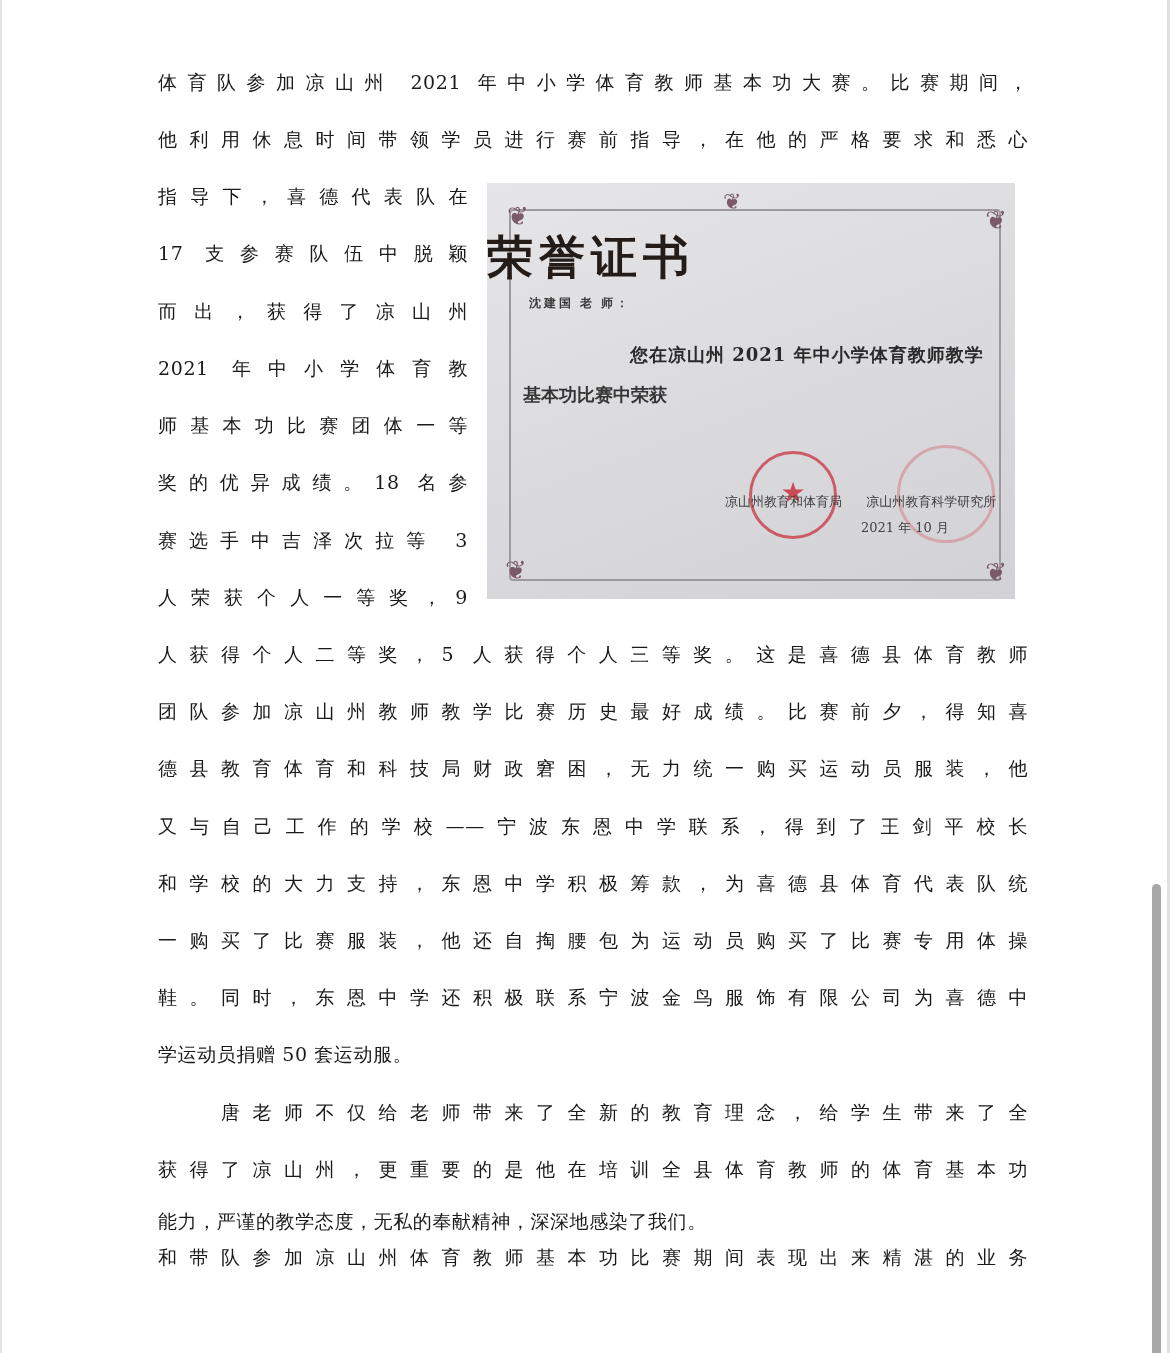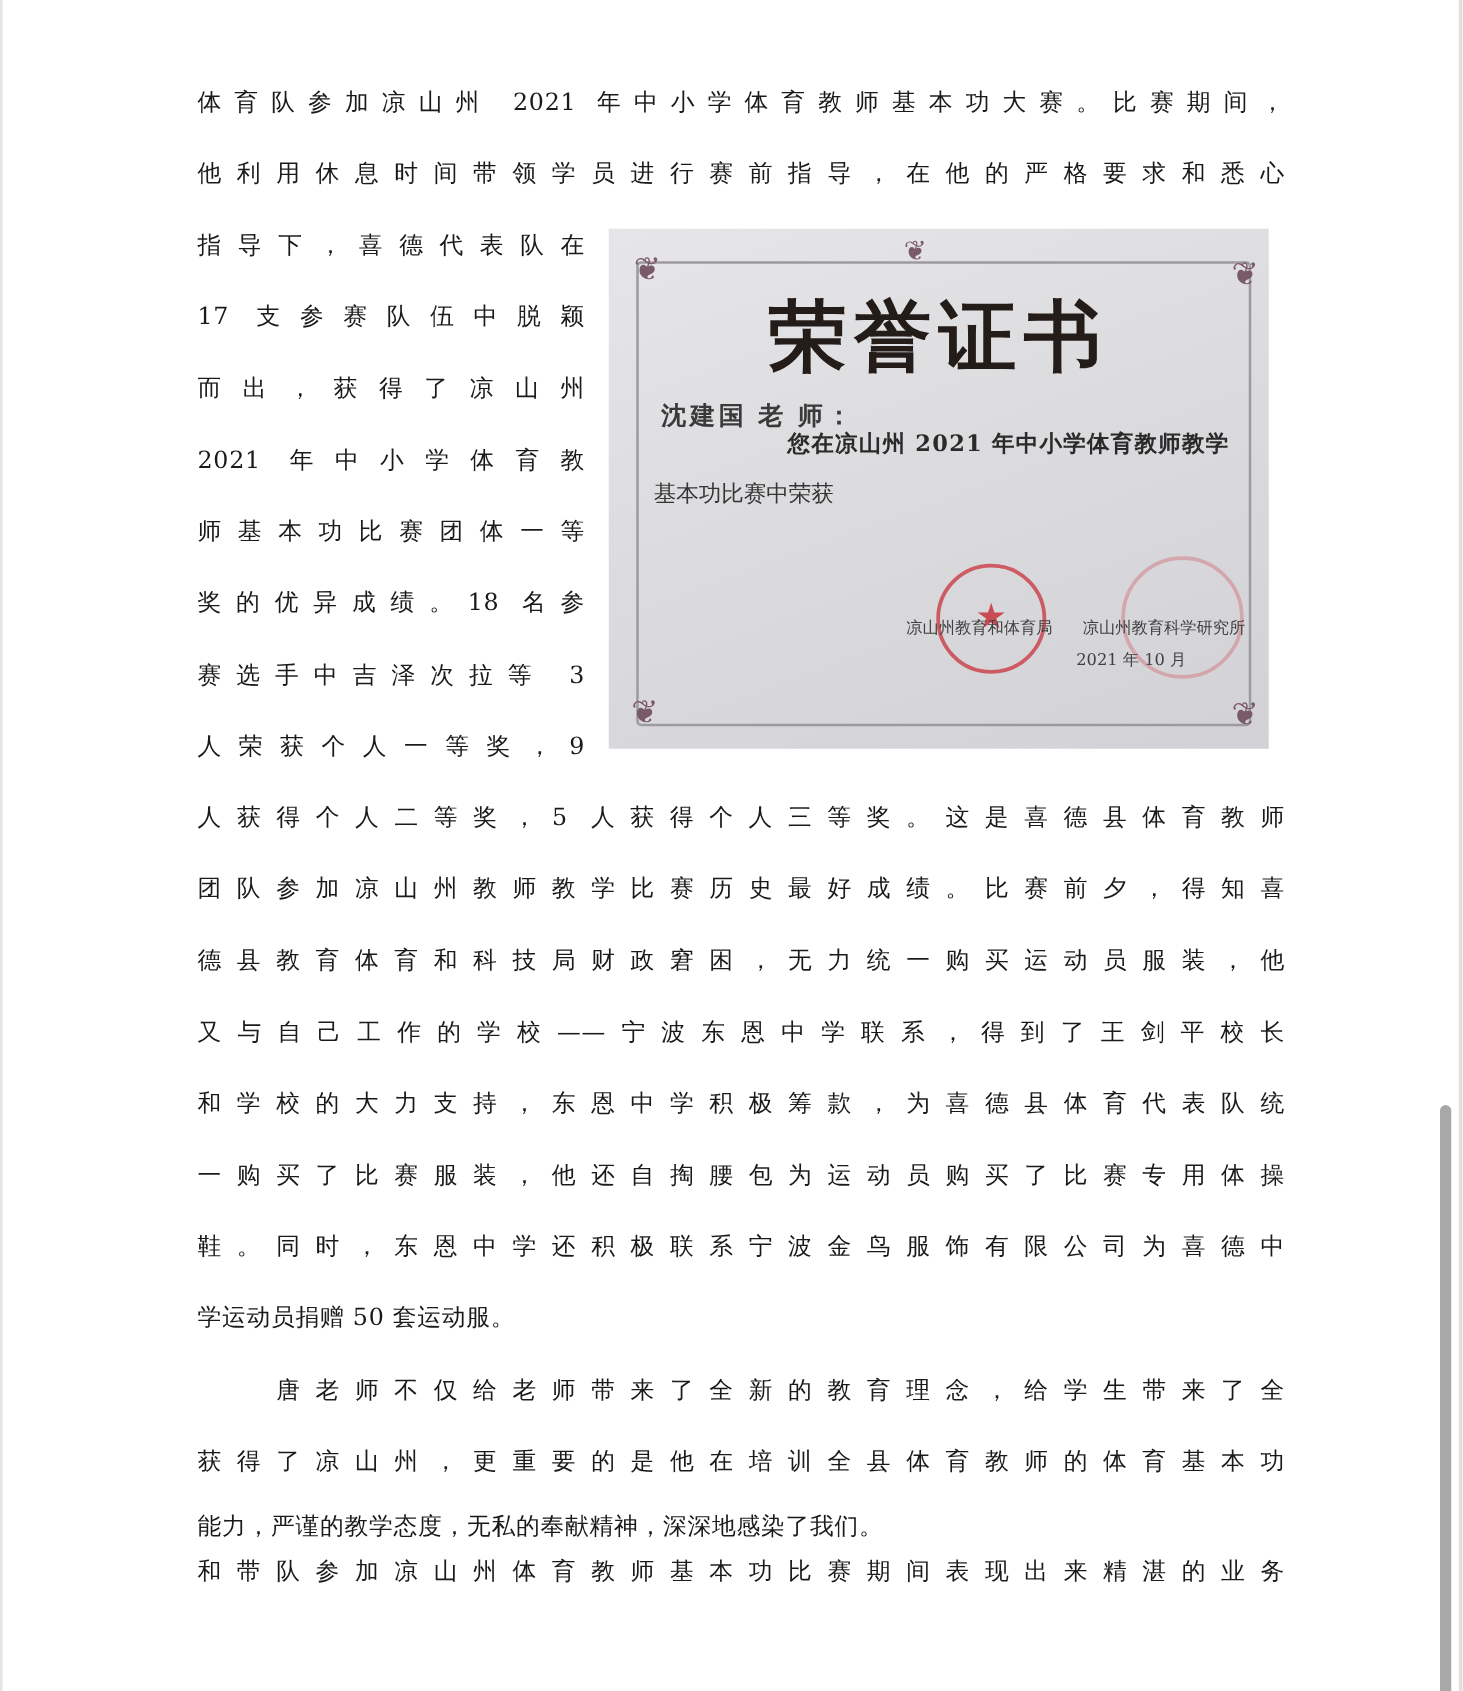--- a/index.html
+++ b/index.html
@@ -57,49 +57,48 @@
     }
     .orn-tl { left: 20px; top: 20px; }
     .orn-tr { right: 8px; top: 24px; }
     .orn-bl { left: 18px; bottom: 16px; }
     .orn-br { right: 8px; bottom: 14px; }
     .orn-top { left: 236px; top: 6px; font-size: 22px; letter-spacing: 2px; }
     .cert-title {
       position: absolute;
       left: 0; right: 0;
       top: 44px;
-      text-align: center;
       font-family: "DejaVu Sans", "Liberation Sans", sans-serif;
       font-weight: bold;
-      font-size: 62px;
+      font-size: 46px;
       letter-spacing: 6px;
       color: #231c18;
     }
     .cert-recipient {
       position: absolute;
-      left: 42px; top: 136px;
-      font-family: Liberation Sans, sans-serif;
-      font-weight: bold;
-      font-size: 20px;
+      left: 42px; top: 112px;
+      font-family: Liberation Serif, serif;
+      font-weight: bold;
+      font-size: 12px;
       letter-spacing: 3px;
       color: #3a3a3a;
     }
     .cert-body1 {
       position: absolute;
       left: 103px; top: 160px;
       font-weight: bold;
       font-size: 18px;
       color: #2a2a2a;
       letter-spacing: 1px;
       margin-left: 40px;
     }
     .cert-body2 {
       position: absolute;
       left: 36px; top: 200px;
-      font-weight: normal;
+      font-weight: bold;
       font-size: 18px;
       color: #353535;
     }
     .cert-award {
       position: absolute;
       left: 218px; top: 236px;
       font-weight: bold;
       font-size: 32px;
       letter-spacing: 30px;
       color: #1e1e1e;

